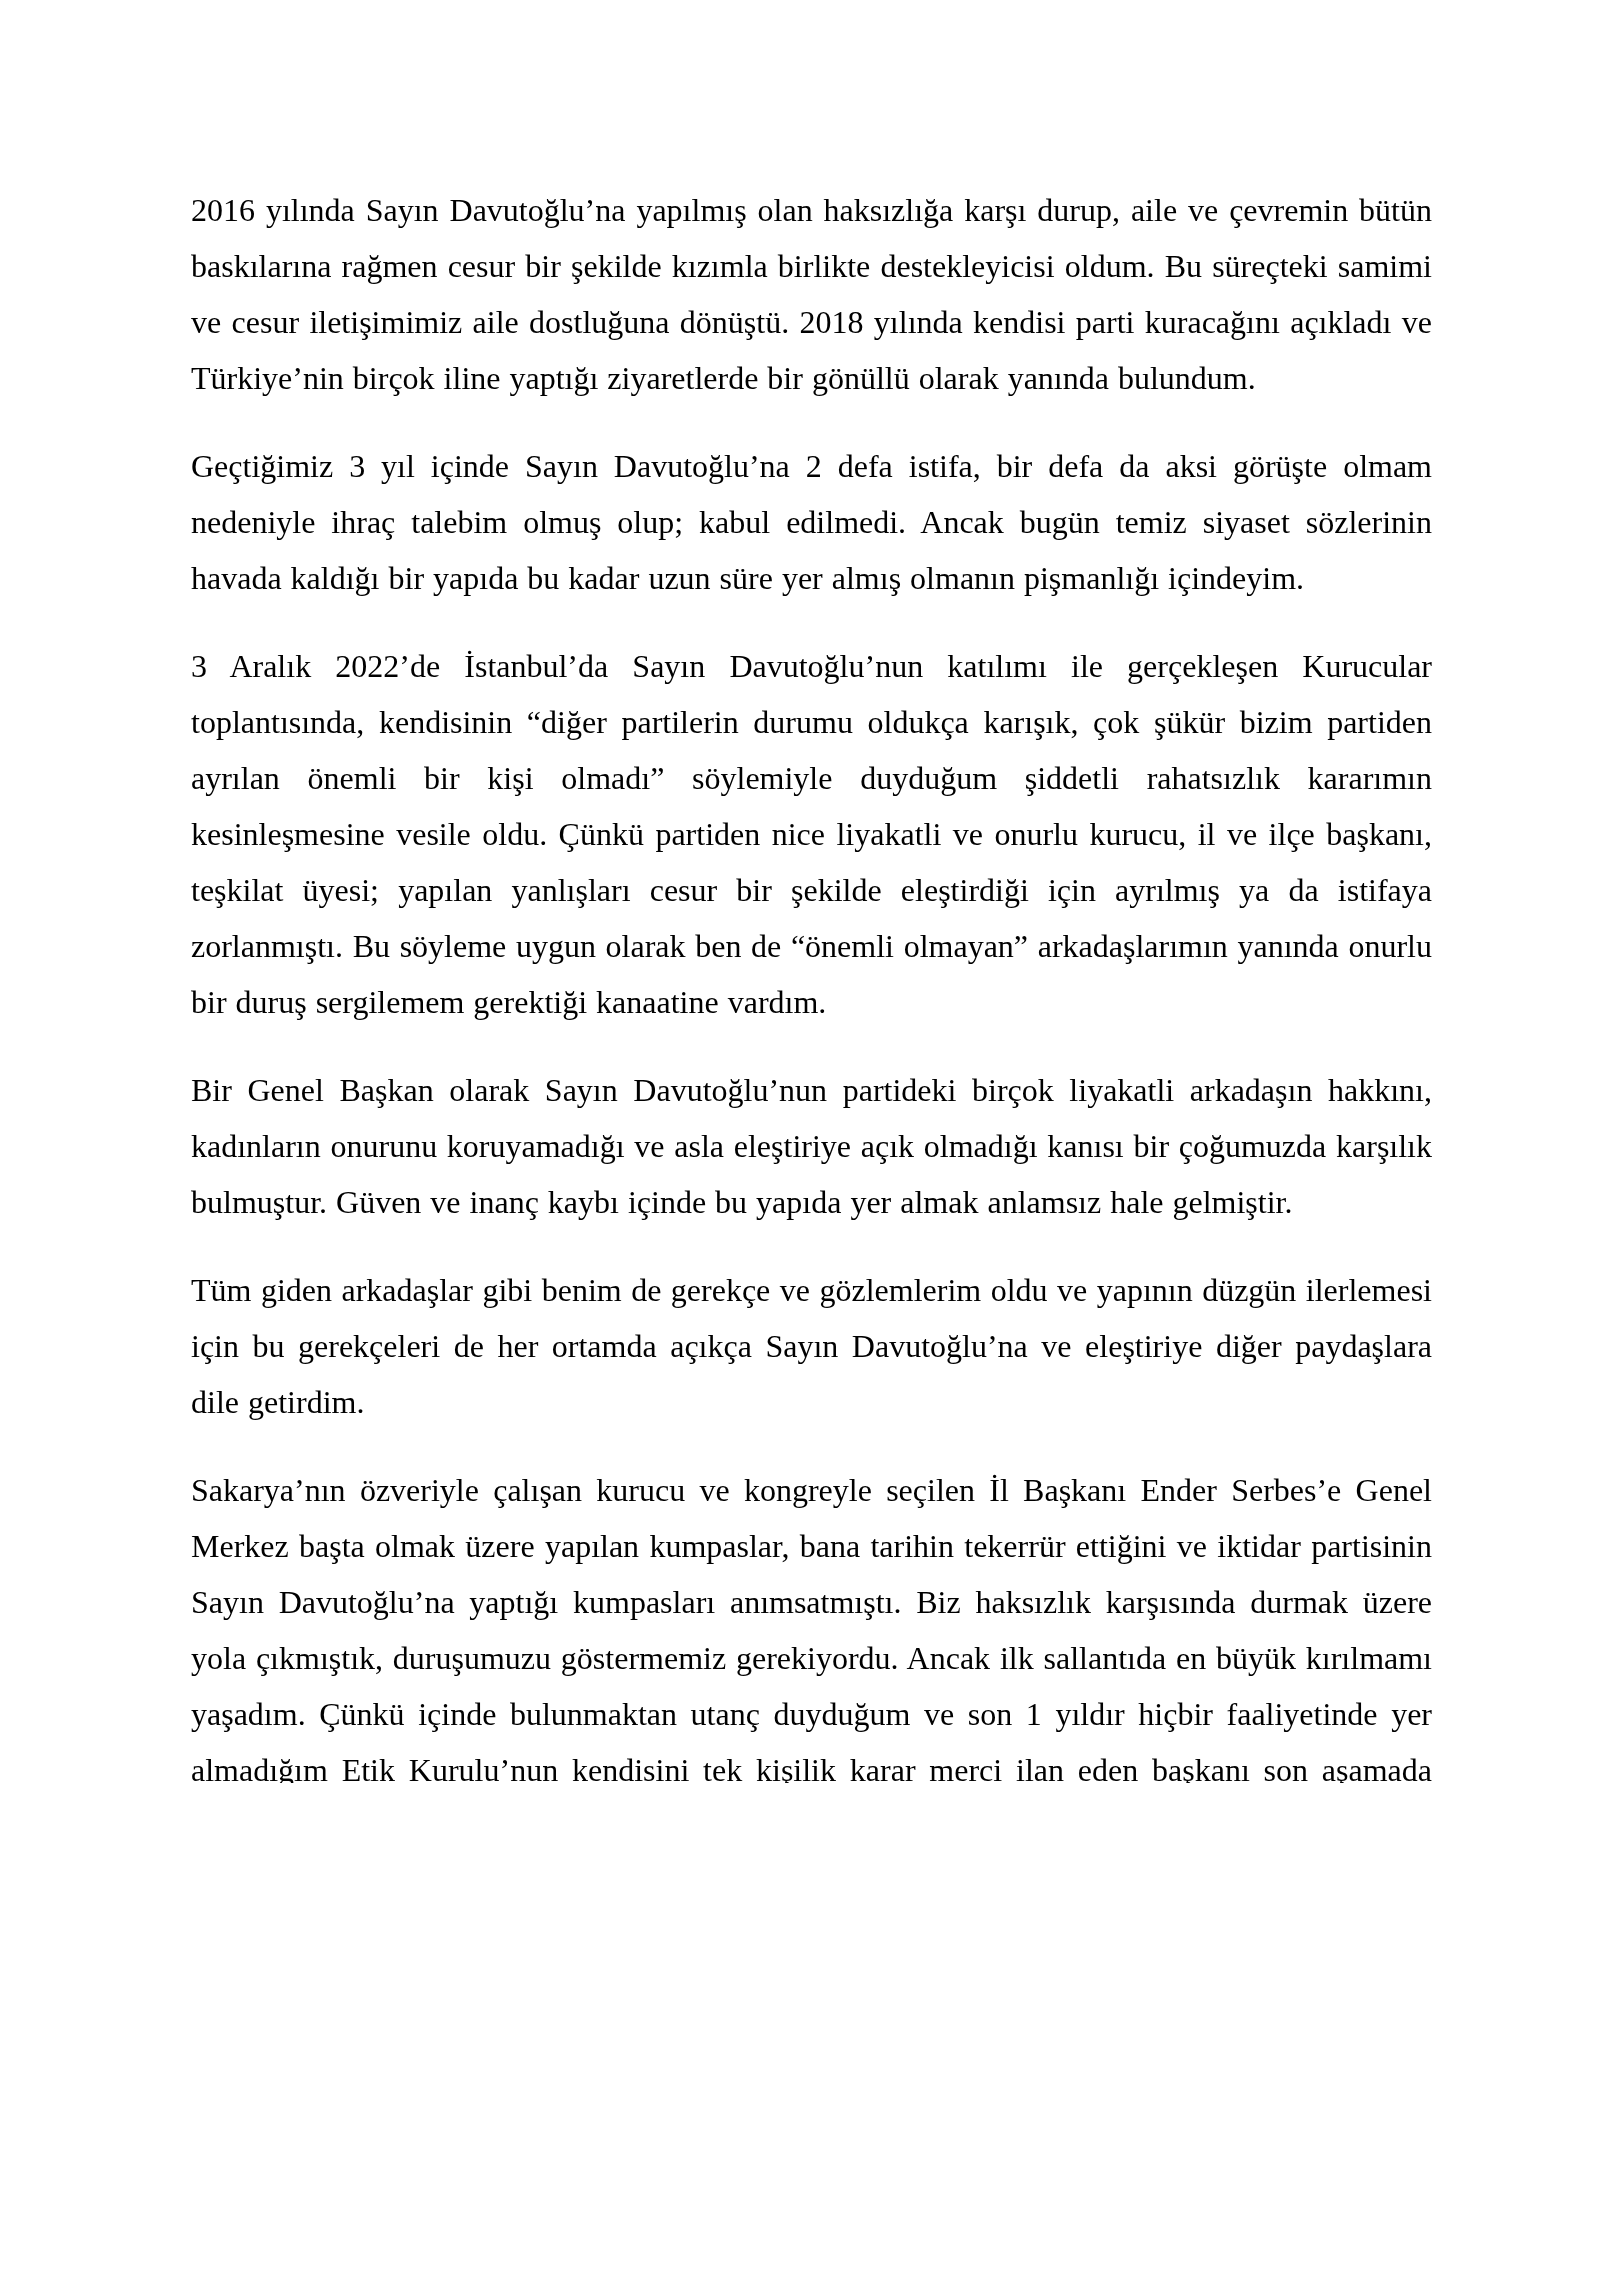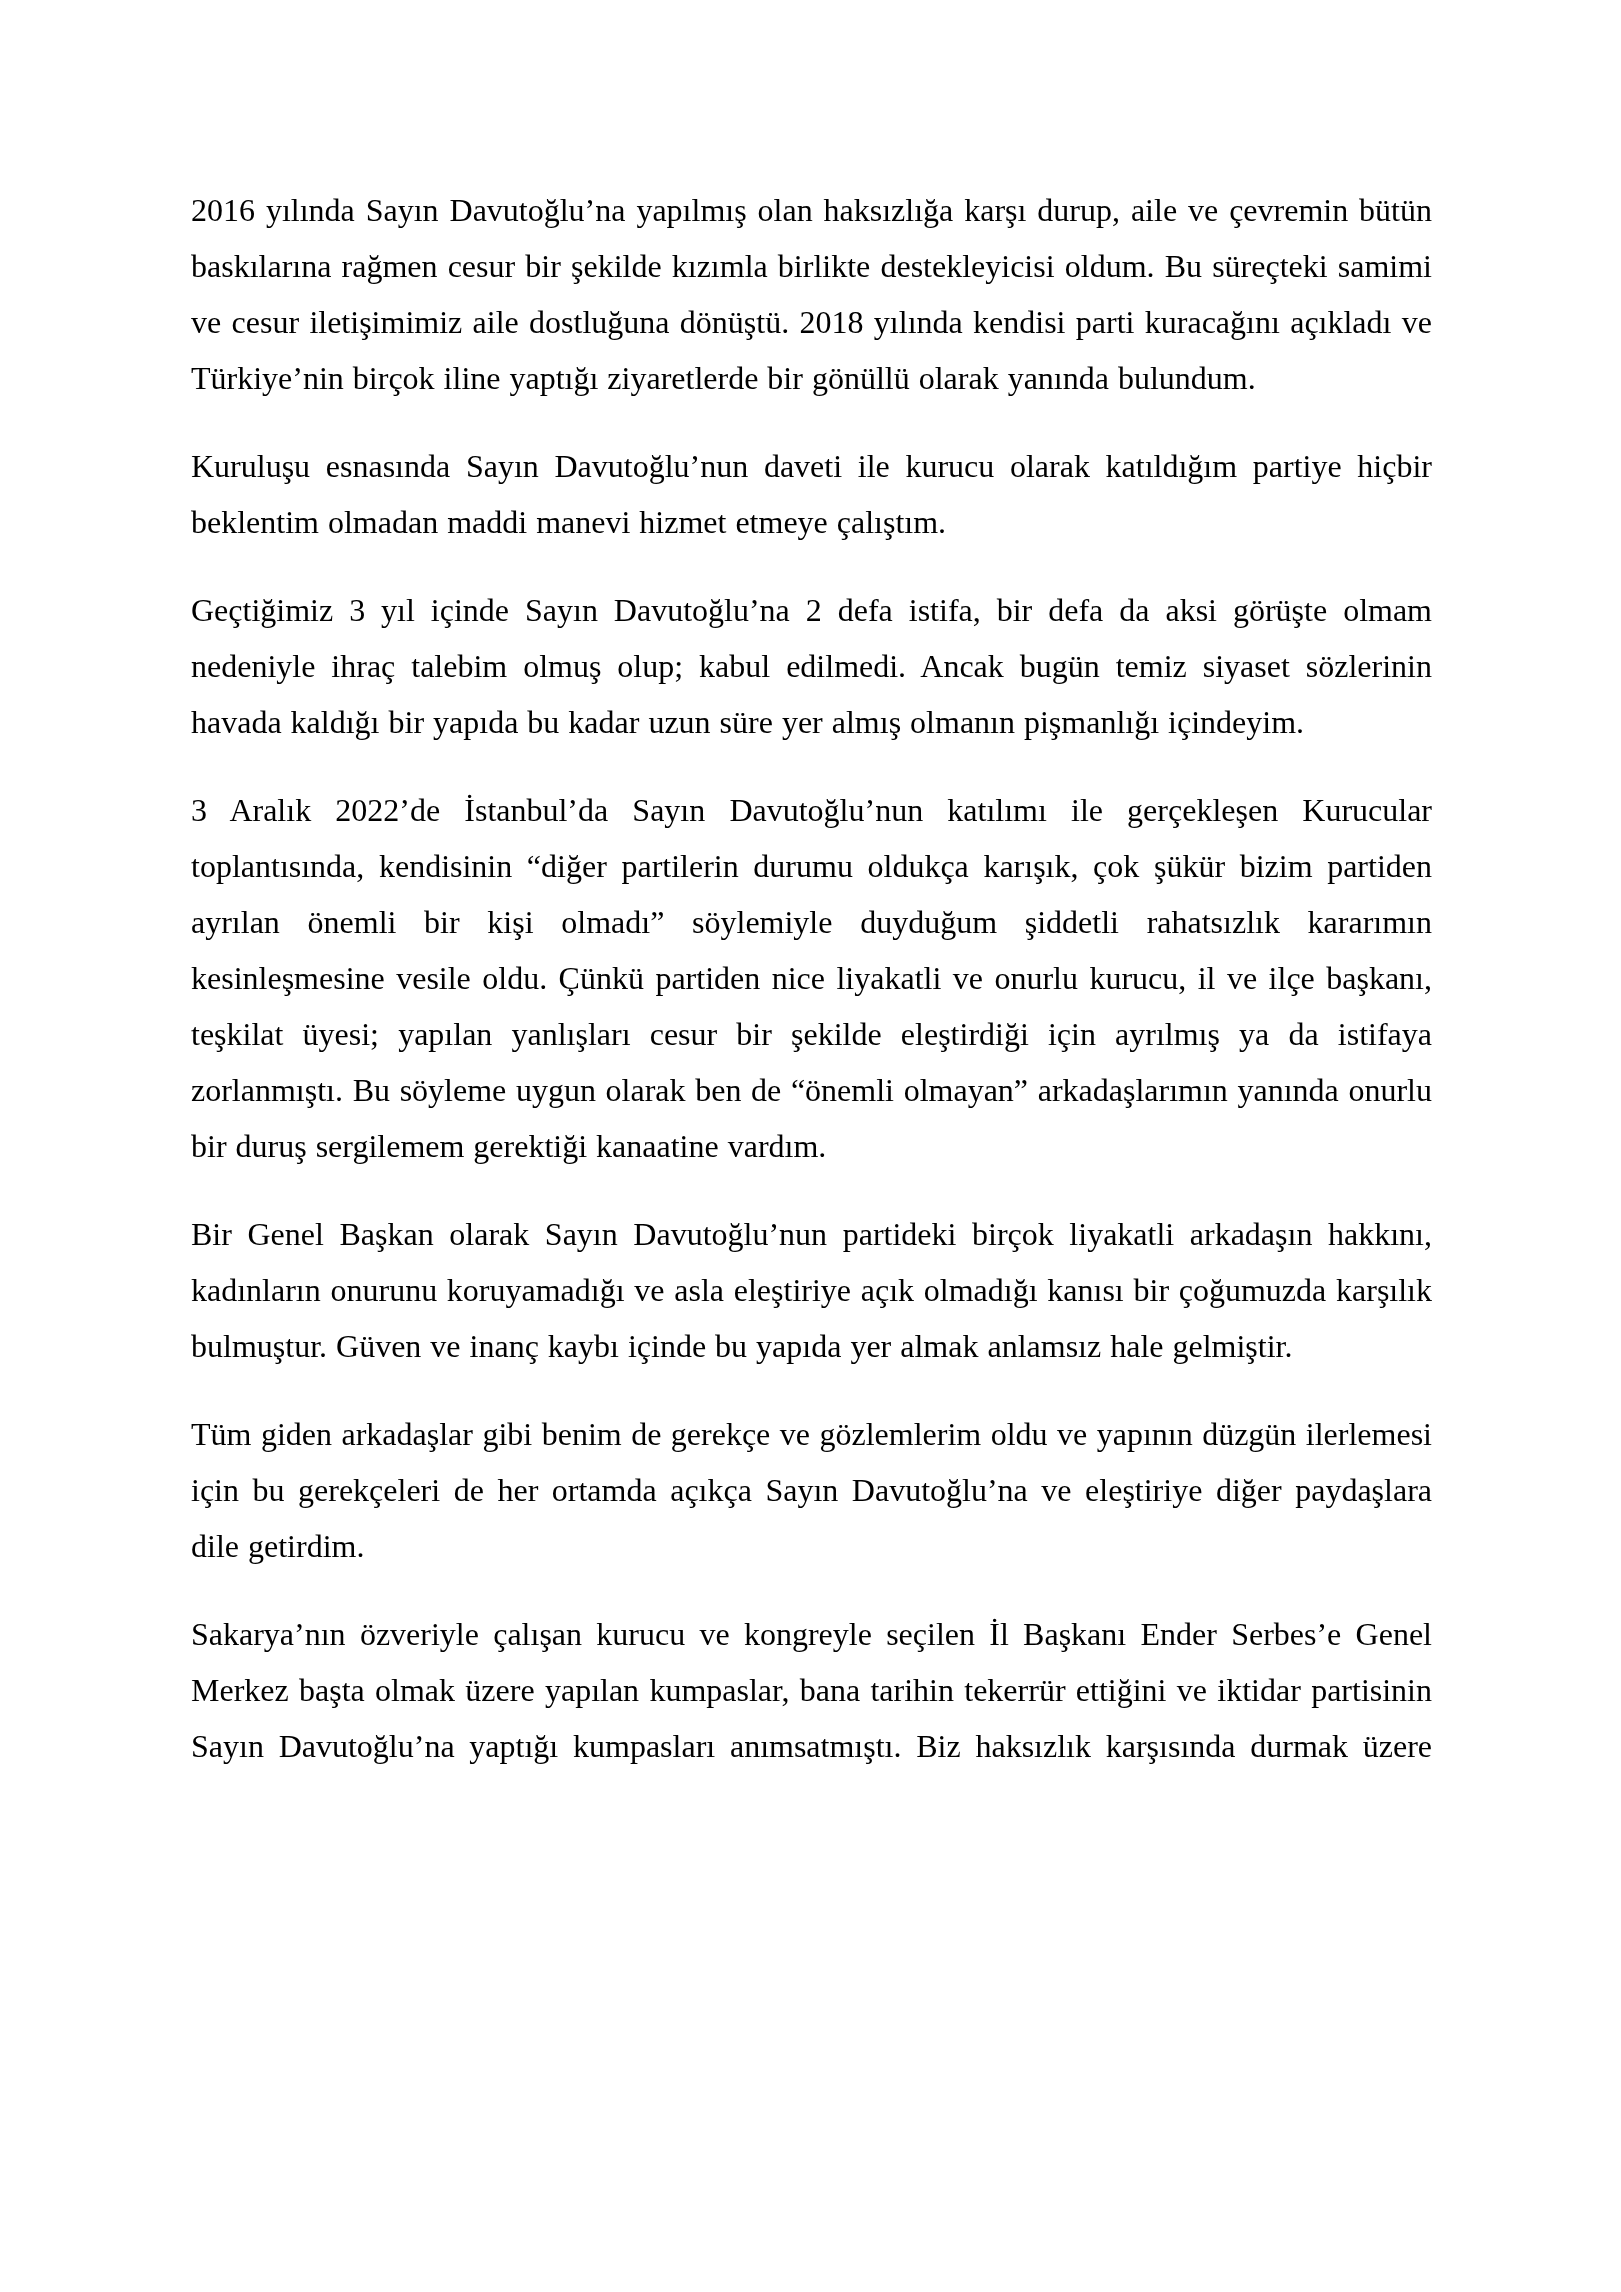--- a/index.html
+++ b/index.html
@@ -32,21 +32,20 @@
     word-spacing: 1px;
     hyphens: none;
   }
 </style>
 </head>
 <body>
 
 <div class="page">
   <div class="content">
     <p>2016 yılında Sayın Davutoğlu’na yapılmış olan haksızlığa karşı durup, aile ve çevremin bütün baskılarına rağmen cesur bir şekilde kızımla birlikte destekleyicisi oldum. Bu süreçteki samimi ve cesur iletişimimiz aile dostluğuna dönüştü. 2018 yılında kendisi parti kuracağını açıkladı ve Türkiye’nin birçok iline yaptığı ziyaretlerde bir gönüllü olarak yanında bulundum.</p>
-    <p>Kuruluşu esnasında Sayın Davutoğlu’nun daveti ile kurucu olarak katıldığım partiye hiçbir beklentim olmadan maddi manevi hizmet etmeye çalıştım.</p>
     <p>Geçtiğimiz 3 yıl içinde Sayın Davutoğlu’na 2 defa istifa, bir defa da aksi görüşte olmam nedeniyle ihraç talebim olmuş olup; kabul edilmedi. Ancak bugün temiz siyaset sözlerinin havada kaldığı bir yapıda bu kadar uzun süre yer almış olmanın pişmanlığı içindeyim.</p>
     <p>3 Aralık 2022’de İstanbul’da Sayın Davutoğlu’nun katılımı ile gerçekleşen Kurucular toplantısında, kendisinin “diğer partilerin durumu oldukça karışık, çok şükür bizim partiden ayrılan önemli bir kişi olmadı” söylemiyle duyduğum şiddetli rahatsızlık kararımın kesinleşmesine vesile oldu. Çünkü partiden nice liyakatli ve onurlu kurucu, il ve ilçe başkanı, teşkilat üyesi; yapılan yanlışları cesur bir şekilde eleştirdiği için ayrılmış ya da istifaya zorlanmıştı. Bu söyleme uygun olarak ben de “önemli olmayan” arkadaşlarımın yanında onurlu bir duruş sergilemem gerektiği kanaatine vardım.</p>
     <p>Bir Genel Başkan olarak Sayın Davutoğlu’nun partideki birçok liyakatli arkadaşın hakkını, kadınların onurunu koruyamadığı ve asla eleştiriye açık olmadığı kanısı bir çoğumuzda karşılık bulmuştur. Güven ve inanç kaybı içinde bu yapıda yer almak anlamsız hale gelmiştir.</p>
     <p>Tüm giden arkadaşlar gibi benim de gerekçe ve gözlemlerim oldu ve yapının düzgün ilerlemesi için bu gerekçeleri de her ortamda açıkça Sayın Davutoğlu’na ve eleştiriye diğer paydaşlara dile getirdim.</p>
     <p>Sakarya’nın özveriyle çalışan kurucu ve kongreyle seçilen İl Başkanı Ender Serbes’e Genel Merkez başta olmak üzere yapılan kumpaslar, bana tarihin tekerrür ettiğini ve iktidar partisinin Sayın Davutoğlu’na yaptığı kumpasları anımsatmıştı. Biz haksızlık karşısında durmak üzere yola çıkmıştık, duruşumuzu göstermemiz gerekiyordu. Ancak ilk sallantıda en büyük kırılmamı yaşadım. Çünkü içinde bulunmaktan utanç duyduğum ve son 1 yıldır hiçbir faaliyetinde yer almadığım Etik Kurulu’nun kendisini tek kişilik karar merci ilan eden başkanı son aşamada devreye girerek adaletten yana değil, güçlüden yana taraf olmayı tercih etmiş ve Ender Bey’in istifa sebebi olmuştur.</p>
   </div>
 </div>
 
 
 </body></html>

